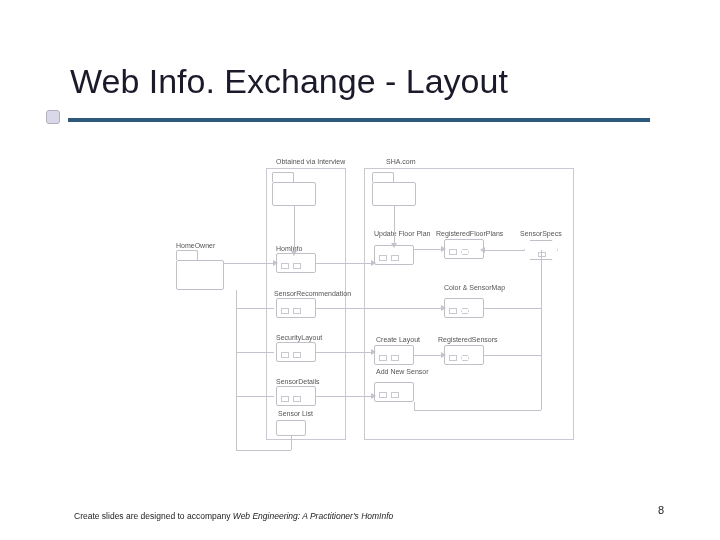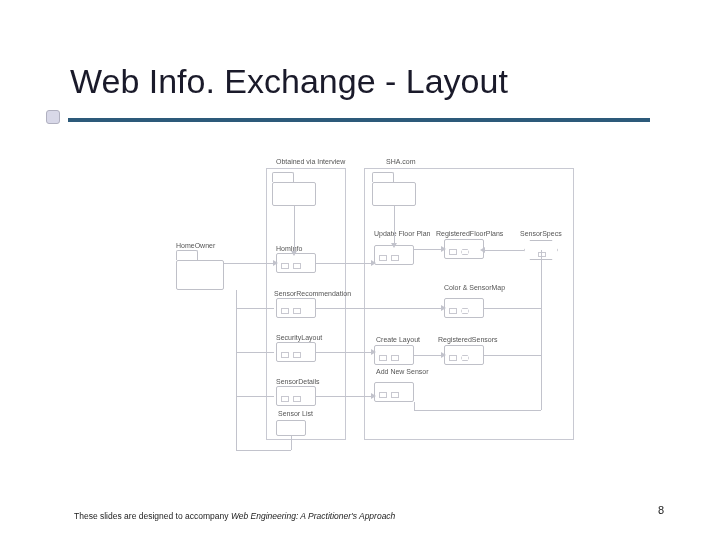--- a/index.html
+++ b/index.html
@@ -214,15 +214,15 @@
   <div class="line vline" style="top:100px; left:365px; height:160px;"></div>
   <div class="line hline arrow-l" style="top:100px; left:308px; width:40px;"></div>
   <div class="line hline" style="top:158px; left:308px; width:57px;"></div>
   <div class="line hline" style="top:205px; left:308px; width:57px;"></div>
   <div class="line hline" style="top:260px; left:238px; width:127px;"></div>
   <div class="line vline" style="top:252px; left:238px; height:8px;"></div>
 
 </div>
 
 <div class="footer">
-  <span>These slides are designed to accompany </span><span class="ital">Web Engineering: A Practitioner's Approach</span><br>
+  <span>Create slides are designed to accompany </span><span class="ital">Web Engineering: A Practitioner's HomInfo</span><br>
 </div>
 <div class="pagenum">8</div>
 
 </body></html>

